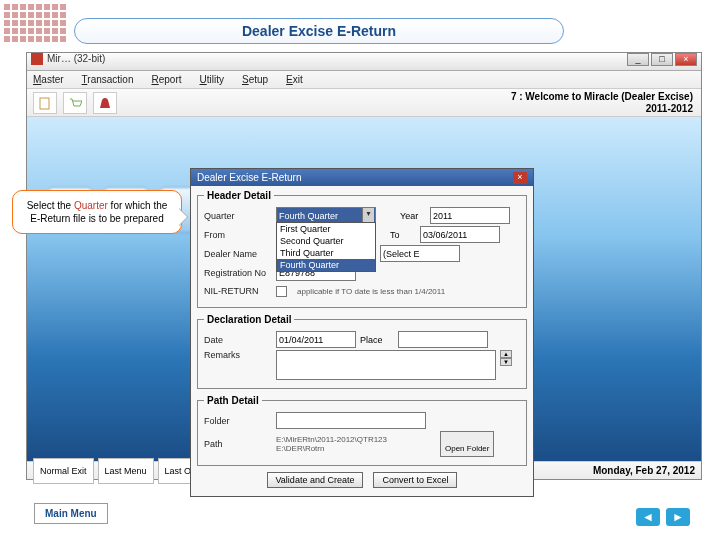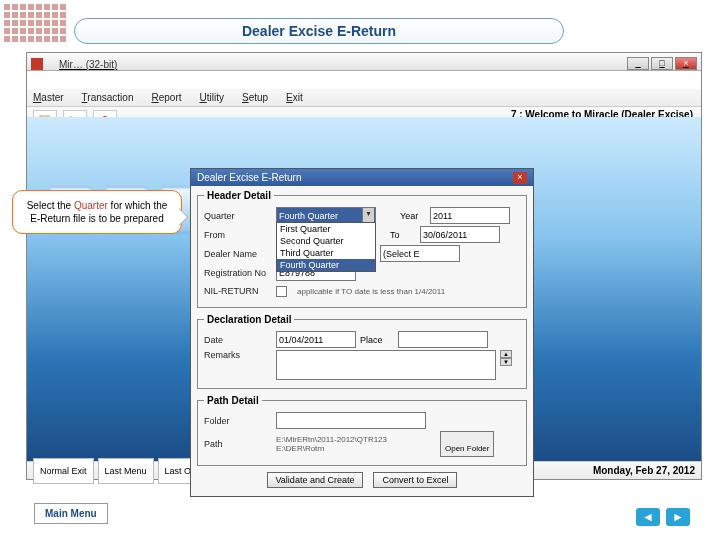--- a/index.html
+++ b/index.html
@@ -8,28 +8,28 @@
   
   .dots { position: absolute; top: 4px; left: 4px; display: grid; grid-template-columns: repeat(8,6px); grid-template-rows: repeat(5,6px); gap: 2px; }
   .dots span { width: 6px; height: 6px; background: #d9a0a0; }
 
   
   .slide-title { position: absolute; top: 18px; left: 74px; width: 490px; height: 26px; border: 1px solid #6aa0d8; border-radius: 13px; background: linear-gradient(#fff,#f2f6fb); display: flex; align-items: center; justify-content: center; }
   .slide-title span { color: #1a4d8a; font-weight: bold; font-size: 14px; }
 
   
   .app-window { position: absolute; top: 52px; left: 26px; width: 676px; height: 428px; border: 1px solid #888; background: #fff; }
-  .titlebar { height: 18px; background: linear-gradient(#fdfdfd,#e3e3e3); border-bottom: 1px solid #aaa; display: flex; align-items: flex-end; padding: 0 4px; gap: 16px; text-decoration: underline; }
+  .titlebar { height: 18px; background: linear-gradient(#fdfdfd,#e3e3e3); border-bottom: 1px solid #aaa; display: flex; align-items: flex-start; padding: 0 4px; gap: 4px; }
   .titlebar .icon-app { width: 12px; height: 12px; background: #c0392b; }
   .titlebar .title { font-size: 10px; color: #333; flex: 1; }
   .win-btns { display: flex; gap: 2px; }
   .win-btn { width: 22px; height: 13px; background: linear-gradient(#f0f0f0,#d0d0d0); border: 1px solid #888; font-size: 9px; text-align: center; line-height: 11px; }
   .win-btn.close { background: linear-gradient(#f08080,#c0392b); color: #fff; }
 
-  .menubar { height: 18px; background: linear-gradient(#f8f8f8,#ececec); border-bottom: 1px solid #ccc; display: flex; align-items: center; padding: 0 6px; gap: 18px; margin-top: 18px; }
+  .menubar { height: 18px; background: linear-gradient(#f8f8f8,#ececec); border-bottom: 1px solid #ccc; display: flex; align-items: center; padding: 0 6px; gap: 18px; }
   .menu-item { font-size: 10px; color: #222; }
   .menu-item u { text-decoration: underline; }
 
   .toolbar { height: 28px; background: linear-gradient(#fafafa,#ededed); border-bottom: 1px solid #ccc; display: flex; align-items: center; padding: 0 6px; gap: 6px; position: relative; }
   .tb-btn { width: 24px; height: 22px; border: 1px solid #ccc; background: #fff; display: flex; align-items: center; justify-content: center; }
   .welcome { position: absolute; right: 8px; top: 2px; font-size: 10px; font-weight: bold; text-align: right; line-height: 12px; }
 
   .workspace { position: absolute; top: 64px; left: 0; right: 0; bottom: 18px; background: linear-gradient(180deg,#cdeafd 0%, #86c4ee 35%, #2c76b7 70%, #1b4d86 100%); overflow: hidden; }
   .bg-icons { position: absolute; top: 70px; left: 20px; display: flex; gap: 10px; filter: blur(1px); opacity: 0.85; }
   .bg-icon { width: 46px; height: 46px; background: linear-gradient(#fff,#9bc8ec); border: 1px solid #6aa0d8; border-radius: 6px; }
@@ -209,21 +209,21 @@
             <div class="sel">Fourth Quarter</div>
           </div>
         </div>
         <span class="lbl-sm" style="margin-left:20px">Year</span>
         <div class="fld" style="width:60px">2011</div>
       </div>
       <div class="row">
         <span class="lbl">From</span>
         <div class="fld" style="width:70px;visibility:hidden"></div>
         <span class="lbl-sm" style="margin-left:30px">To</span>
-        <div class="fld" style="width:70px">30/06/2011</div>
+        <div class="fld" style="width:70px">03/06/2011</div>
       </div>
       <div class="row">
         <span class="lbl">Dealer Name</span>
         <span style="width:100px"></span>
         <div class="fld" style="width:80px">(Select E</div>
       </div>
       <div class="row">
         <span class="lbl">Registration No</span>
         <div class="fld" style="width:70px">E879788</div>
       </div>

